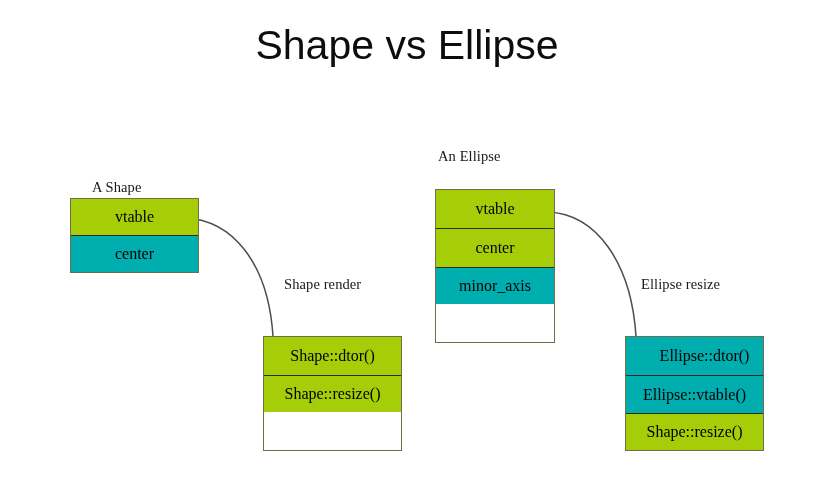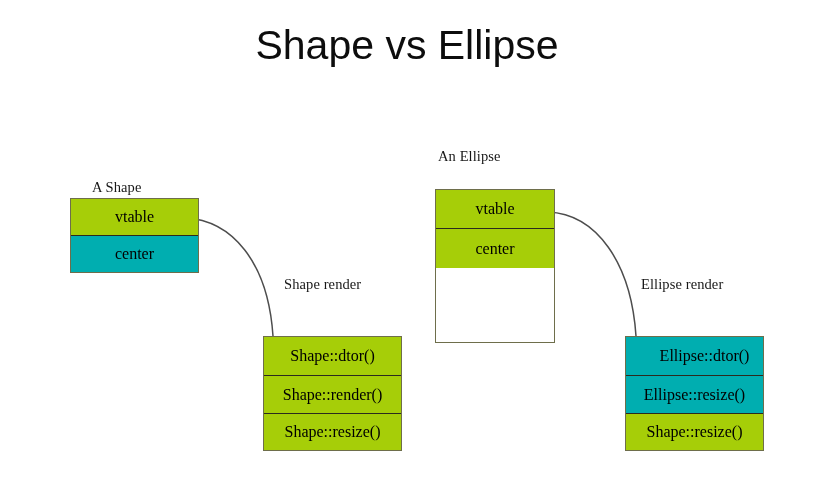--- a/index.html
+++ b/index.html
@@ -94,32 +94,32 @@
 
   <div class="block" id="block-shape-object" style="left:70px; top:198px; width:129px; height:75px;">
     <div class="row green" style="height:37px;">vtable</div>
     <div class="row teal" style="height:36px;">center</div>
   </div>
 
   <div class="caption" style="left:284px; top:276px;">Shape render</div>
 
   <div class="block" id="block-shape-vtable" style="left:263px; top:336px; width:139px; height:115px;text-align:center;">
     <div class="row green" style="height:39px;">Shape::dtor()</div>
-    <div class="row green" style="height:38px;">Shape::render()</div>
     <div class="row green" style="height:36px;">Shape::resize()</div>
   </div>
 
   <div class="caption" style="left:438px; top:148px;">An Ellipse</div>
 
   <div class="block" id="block-ellipse-object" style="left:435px; top:189px; width:120px; height:154px;">
     <div class="row green" style="height:39px;">vtable</div>
     <div class="row green" style="height:39px;">center</div>
+    <div class="row teal" style="height:36px;">minor_axis</div>
   </div>
 
-  <div class="caption" style="left:641px; top:276px;">Ellipse render</div>
+  <div class="caption" style="left:641px; top:276px;">Ellipse resize</div>
 
   <div class="block" id="block-ellipse-vtable" style="left:625px; top:336px; width:139px; height:115px;">
     <div class="row teal" style="height:39px;padding-left:20px;">Ellipse::dtor()</div>
-    <div class="row teal" style="height:38px;">Ellipse::resize()</div>
+    <div class="row teal" style="height:38px;">Ellipse::vtable()</div>
     <div class="row green" style="height:36px;">Shape::resize()</div>
   </div>
 
 </div>
 
 </body></html>

